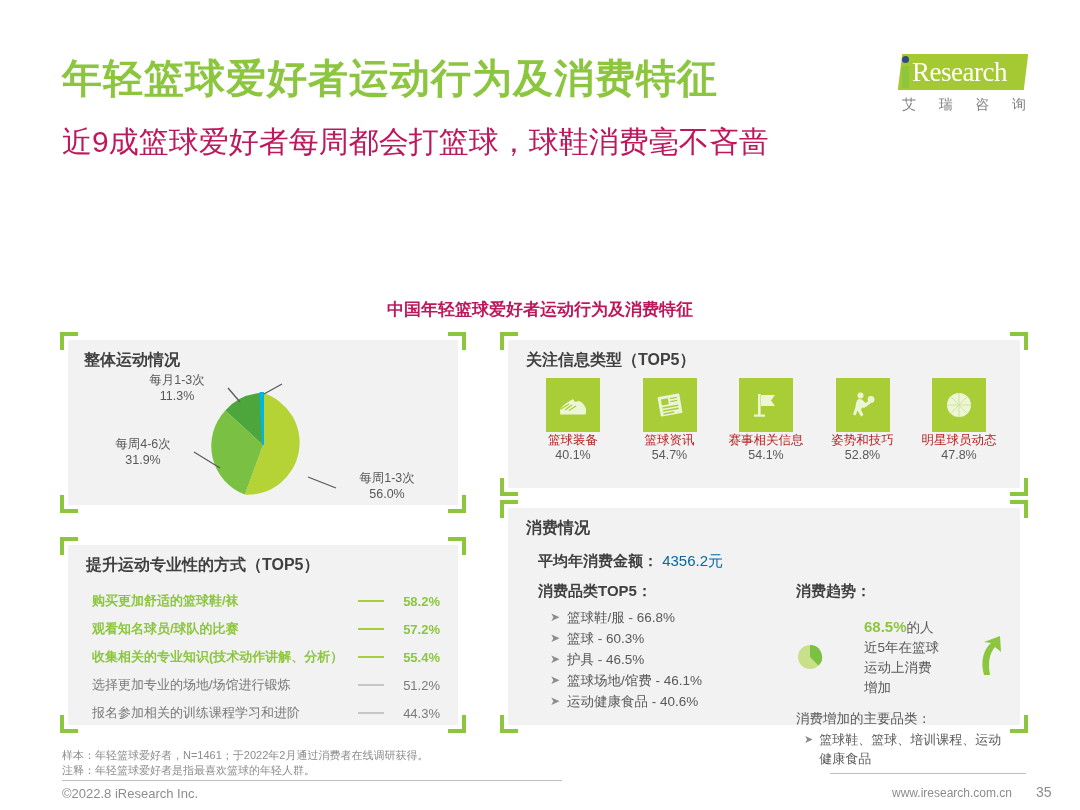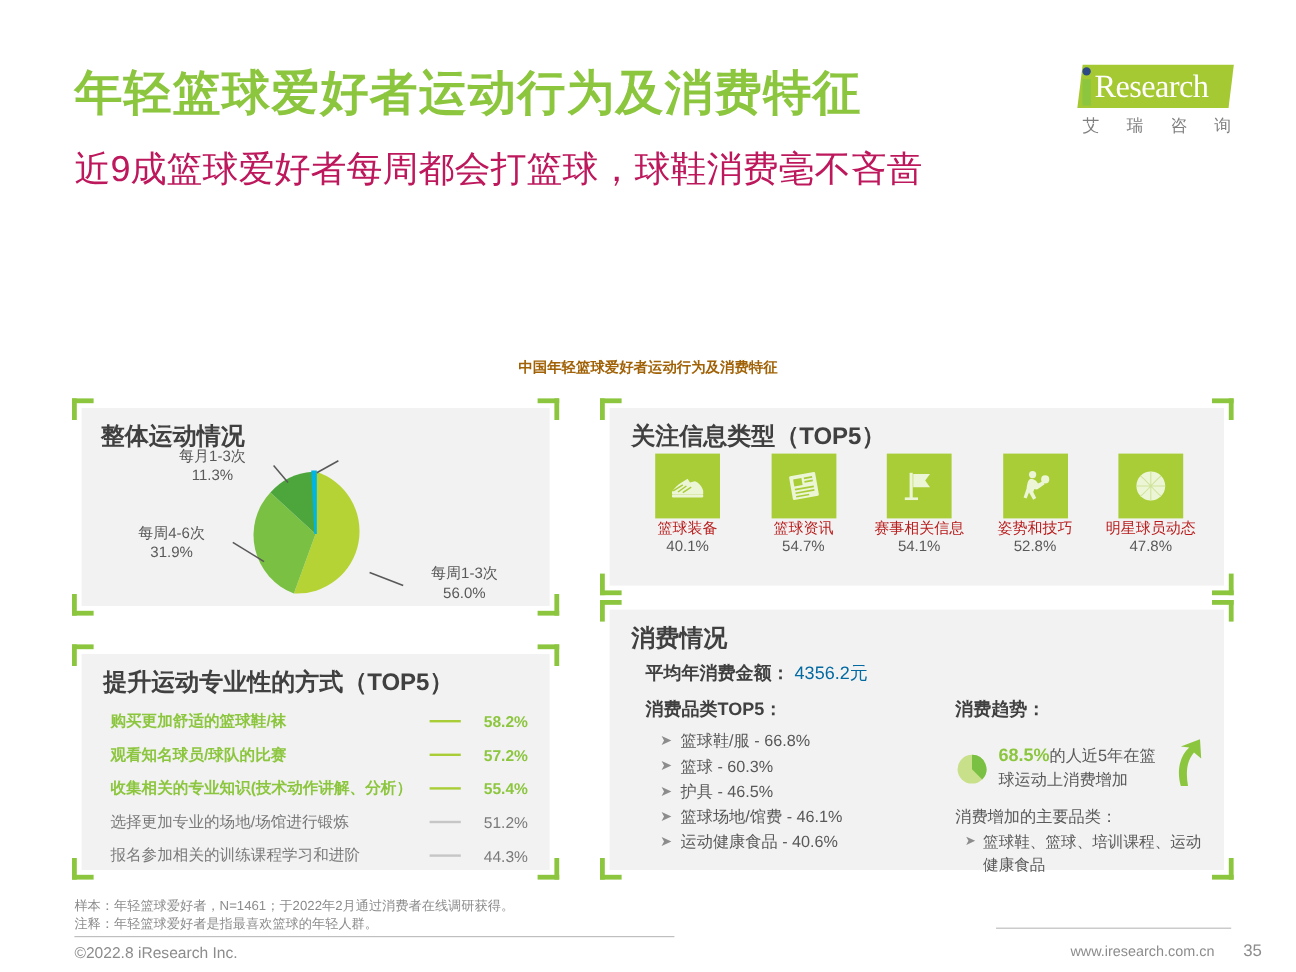--- a/index.html
+++ b/index.html
@@ -47,42 +47,42 @@
 
   
   .lead{
     position:absolute;left:62px;top:188px;width:958px;
     font-size:15.5px;line-height:26px;color:#595959;text-align:justify;
   }
 
   
   .chart-title{
     position:absolute;left:0;top:298px;width:1080px;text-align:center;
-    font-size:12px;font-weight:700;color:#a16207;
+    font-size:17px;font-weight:700;color:#be185d;
   }
 
   
   .card{position:absolute;background:#f2f2f2;}
   .br{position:absolute;width:18px;height:18px;pointer-events:none;}
   .br i{position:absolute;background:#8cc63e;display:block;}
   .br.tl{left:-8px;top:-8px;}
   .br.tl i:nth-child(1){left:0;top:0;width:18px;height:4px;}
   .br.tl i:nth-child(2){left:0;top:0;width:4px;height:18px;}
   .br.tr{right:-8px;top:-8px;}
   .br.tr i:nth-child(1){right:0;top:0;width:18px;height:4px;}
   .br.tr i:nth-child(2){right:0;top:0;width:4px;height:18px;}
   .br.bl{left:-8px;bottom:-8px;}
   .br.bl i:nth-child(1){left:0;bottom:0;width:18px;height:4px;}
   .br.bl i:nth-child(2){left:0;bottom:0;width:4px;height:18px;}
   .br.br2{right:-8px;bottom:-8px;}
   .br.br2 i:nth-child(1){right:0;bottom:0;width:18px;height:4px;}
   .br.br2 i:nth-child(2){right:0;bottom:0;width:4px;height:18px;}
 
   .card-head{
-    position:absolute;font-size:20px;font-weight:700;color:#404040;
+    position:absolute;font-size:16px;font-weight:700;color:#404040;
   }
 
   
   #card-pie      {left:68px;  top:340px; width:390px; height:165px;}
   #card-info     {left:508px; top:340px; width:512px; height:148px;}
   #card-improve  {left:68px;  top:545px; width:390px; height:180px;}
   #card-consume  {left:508px; top:508px; width:512px; height:217px;}
 
   
   .pie-wrap{position:absolute;left:0;top:0;width:390px;height:165px;}
@@ -110,21 +110,21 @@
   .imp-row.lo .imp-txt,.imp-row.lo .imp-val{color:#7a7a7a;font-weight:400;}
 
   
   .avg-line{position:absolute;left:30px;top:44px;font-size:15px;font-weight:700;color:#404040;white-space:nowrap;}
   .avg-val{color:#0369a1;font-weight:400;}
   .col-left{position:absolute;left:30px;top:74px;width:250px;}
   .col-right{position:absolute;left:288px;top:74px;width:210px;}
   .col-head{font-size:15px;font-weight:700;color:#404040;margin-bottom:6px;}
   .bullet{display:flex;align-items:flex-start;font-size:13.5px;color:#595959;line-height:21px;margin-left:12px;}
   .bullet .arw{color:#8c8c8c;margin-right:7px;flex:0 0 auto;font-size:12px;}
-  .trend-block{display:flex;align-items:flex-end;margin-top:16px;}
+  .trend-block{display:flex;align-items:center;margin-top:16px;gap:32px;}
   .trend-pie{flex:0 0 auto;margin-right:8px;margin-top:2px;}
   .trend-txt{font-size:13.5px;color:#595959;line-height:20px;flex:1 1 auto;}
   .trend-txt b{color:#8cc63e;font-size:15px;font-weight:700;}
   .trend-arrow{flex:0 0 auto;margin-left:4px;margin-top:-2px;}
   .inc-head{font-size:13.5px;color:#595959;margin-top:12px;}
   .inc-item{display:flex;align-items:flex-start;font-size:13px;color:#595959;line-height:19px;margin-left:8px;margin-top:2px;}
   .inc-item .arw{color:#8c8c8c;margin-right:6px;flex:0 0 auto;font-size:11px;}
 
   
   .notes{position:absolute;left:62px;top:748px;font-size:11px;color:#8c8c8c;line-height:15px;}

